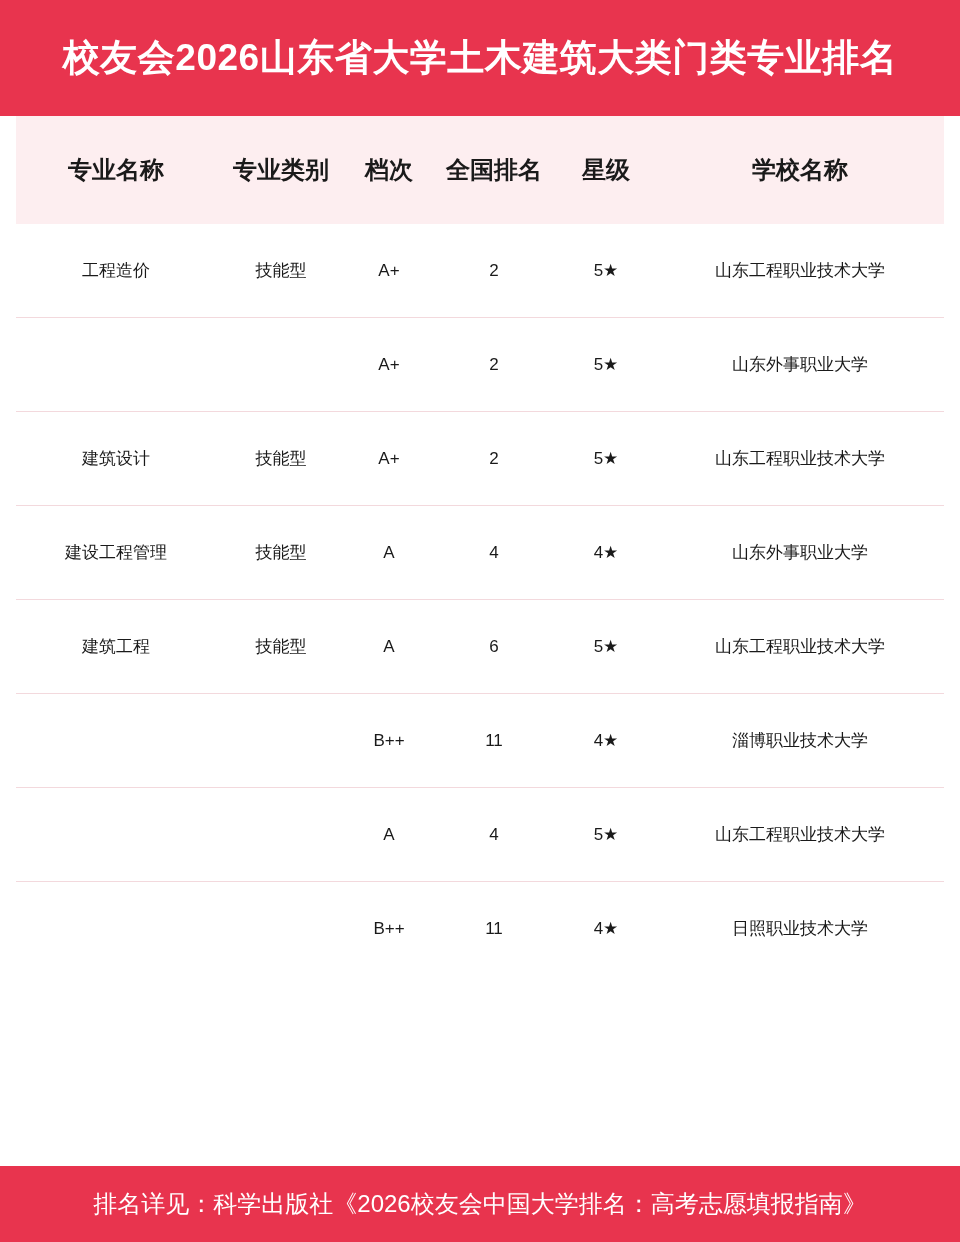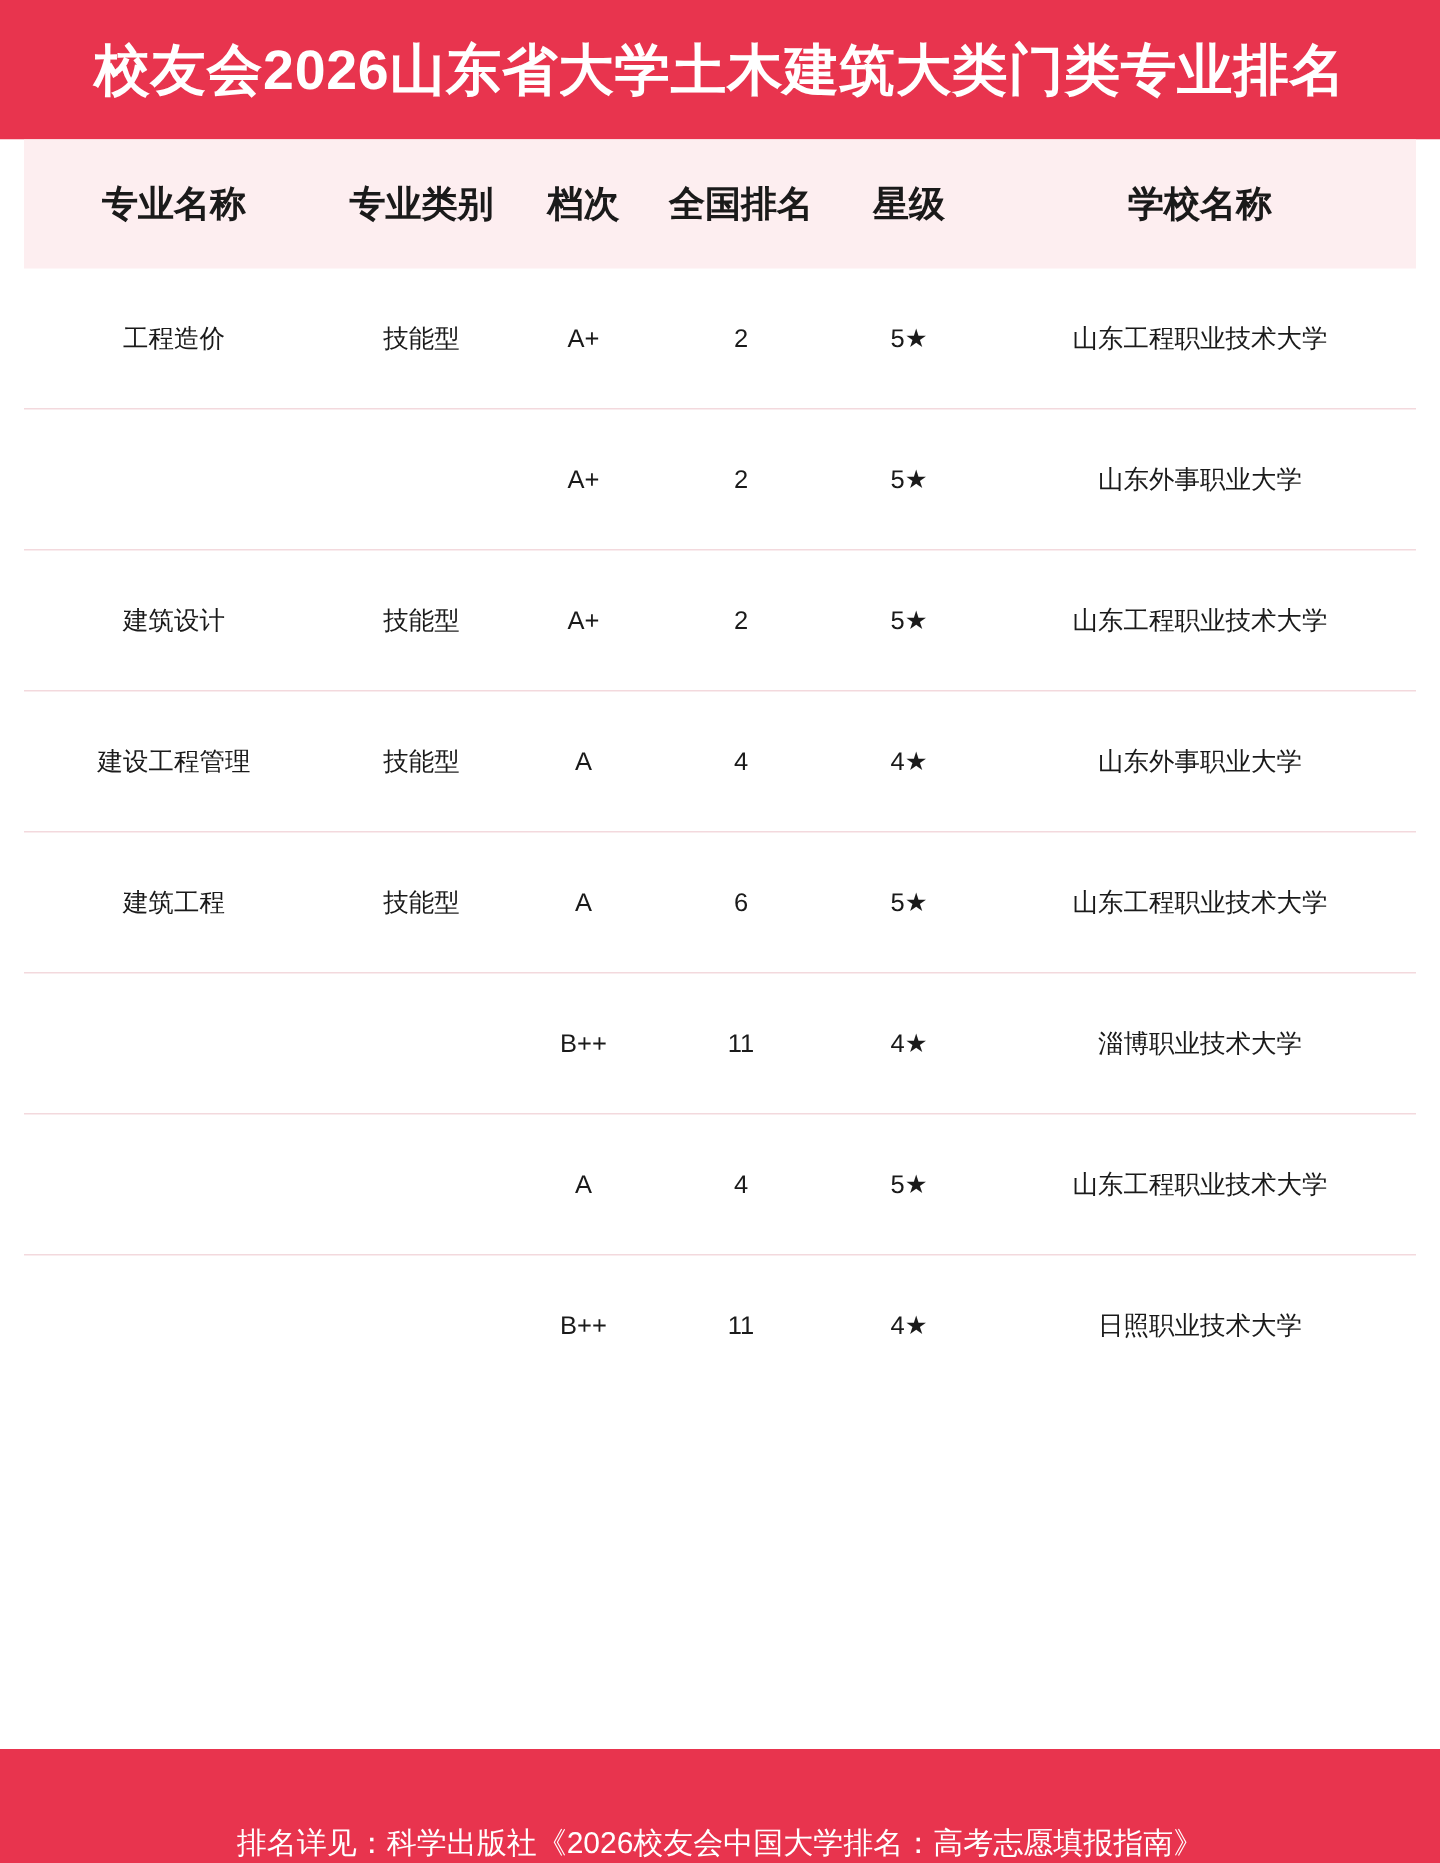--- a/index.html
+++ b/index.html
@@ -16,21 +16,21 @@
   .page {
     width: 960px;
     height: 1242px;
     display: flex;
     flex-direction: column;
     background: #ffffff;
   }
   .header {
     background: #e8344e;
     color: #ffffff;
-    height: 93px;
+    height: 116px;
     display: flex;
     align-items: center;
     justify-content: center;
     padding: 0 14px;
     box-sizing: border-box;
   }
   .header-title {
     font-size: 37px;
     font-weight: bold;
     letter-spacing: 0.5px;
@@ -48,21 +48,21 @@
     border-collapse: collapse;
     table-layout: fixed;
   }
   table.rank-table thead tr {
     background: #fdeef0;
   }
   table.rank-table th {
     font-size: 24px;
     font-weight: bold;
     color: #1a1a1a;
-    height: 86px;
+    height: 108px;
     text-align: center;
     vertical-align: middle;
     padding: 0;
   }
   table.rank-table td {
     font-size: 17px;
     color: #1a1a1a;
     height: 93px;
     text-align: center;
     vertical-align: middle;
@@ -76,23 +76,23 @@
   .col-type    { width: 130px; }
   .col-grade   { width: 86px; }
   .col-natrank { width: 124px; }
   .col-star    { width: 100px; }
   .col-school  { width: 288px; }
   .footer {
     background: #e8344e;
     color: #ffffff;
     height: 76px;
     display: flex;
-    align-items: flex-end;
+    align-items: center;
     justify-content: center;
-    font-size: 20px;
+    font-size: 24px;
     padding: 0 10px;
     box-sizing: border-box;
     white-space: nowrap;
   }
 </style>
 </head>
 <body>
 
 <div class="page">
 

